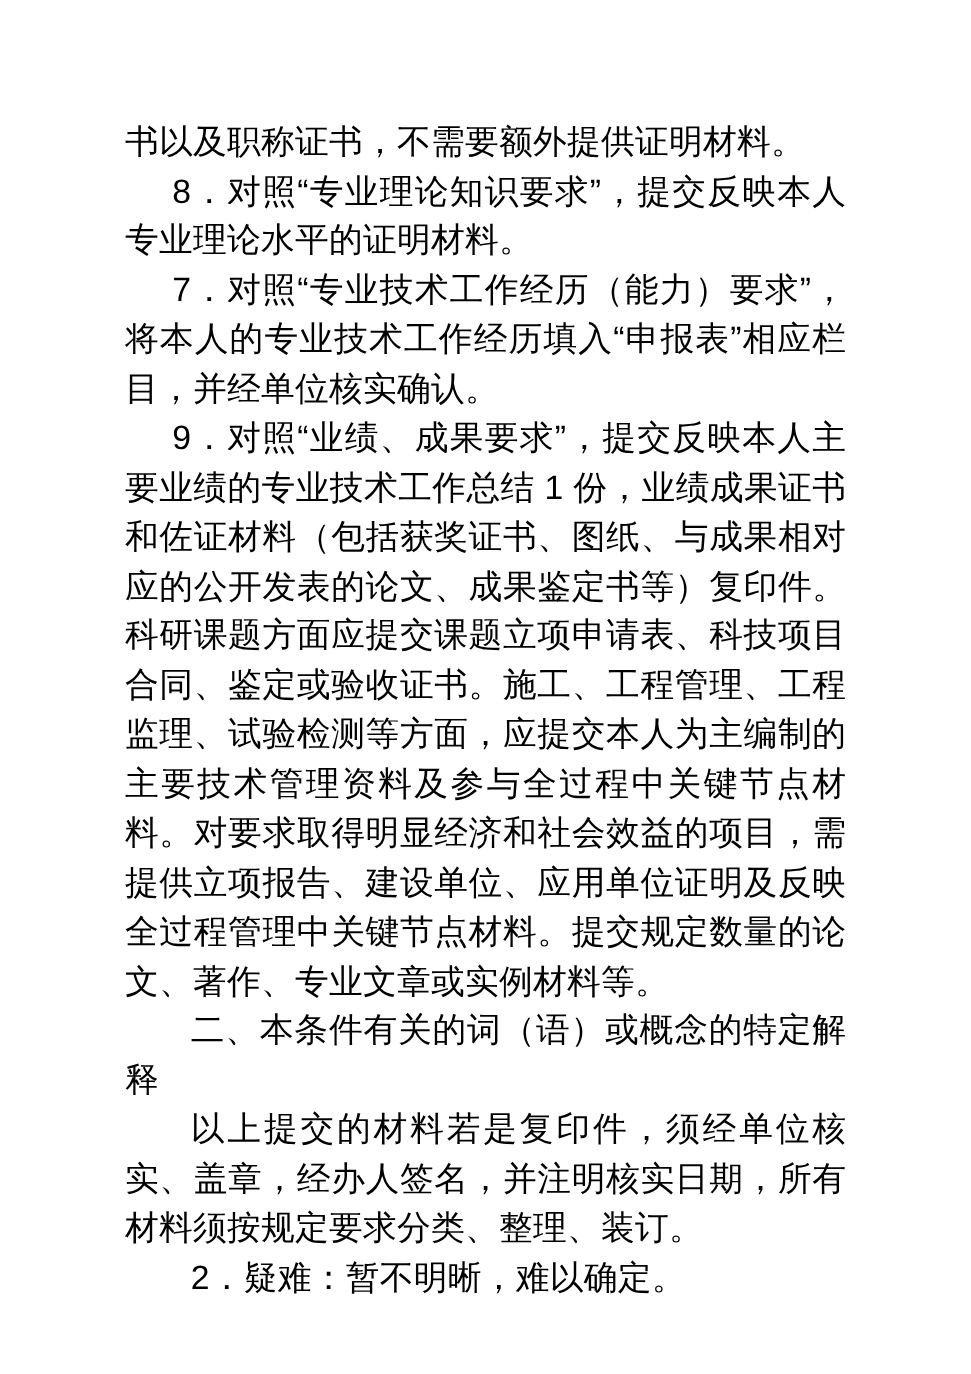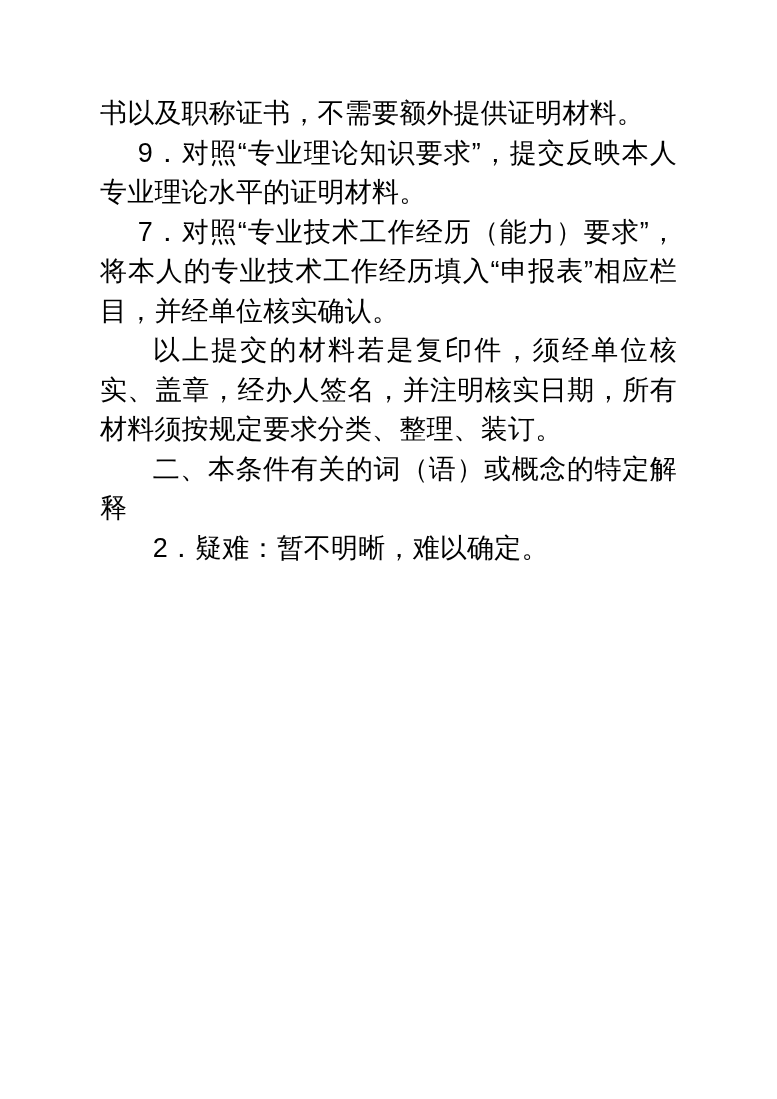--- a/index.html
+++ b/index.html
@@ -34,20 +34,21 @@
   .indent-none { text-indent: 0; }
   .indent-sm   { text-indent: 1.4em; }  
   .indent      { text-indent: 1.95em; } 
 </style>
 </head>
 <body>
 
 <div class="page">
   <div class="content">
     <p class="para indent-none">书以及职称证书，不需要额外提供证明材料。</p>
-    <p class="para indent-sm">9．对照“专业理论知识要求”，提交反映本人专业理论水平的证明材料。</p>
+    <p class="para indent-sm">8．对照“专业理论知识要求”，提交反映本人专业理论水平的证明材料。</p>
     <p class="para indent-sm">7．对照“专业技术工作经历（能力）要求”，将本人的专业技术工作经历填入“申报表”相应栏目，并经单位核实确认。</p>
+    <p class="para indent-sm">9．对照“业绩、成果要求”，提交反映本人主要业绩的专业技术工作总结 1 份，业绩成果证书和佐证材料（包括获奖证书、图纸、与成果相对应的公开发表的论文、成果鉴定书等）复印件。科研课题方面应提交课题立项申请表、科技项目合同、鉴定或验收证书。施工、工程管理、工程监理、试验检测等方面，应提交本人为主编制的主要技术管理资料及参与全过程中关键节点材料。对要求取得明显经济和社会效益的项目，需提供立项报告、建设单位、应用单位证明及反映全过程管理中关键节点材料。提交规定数量的论文、著作、专业文章或实例材料等。</p>
+    <p class="para indent">二、本条件有关的词（语）或概念的特定解释</p>
     <p class="para indent">以上提交的材料若是复印件，须经单位核实、盖章，经办人签名，并注明核实日期，所有材料须按规定要求分类、整理、装订。</p>
-    <p class="para indent">二、本条件有关的词（语）或概念的特定解释</p>
     <p class="para indent">2．疑难：暂不明晰，难以确定。</p>
 
   </div>
 </div>
 
 </body></html>

